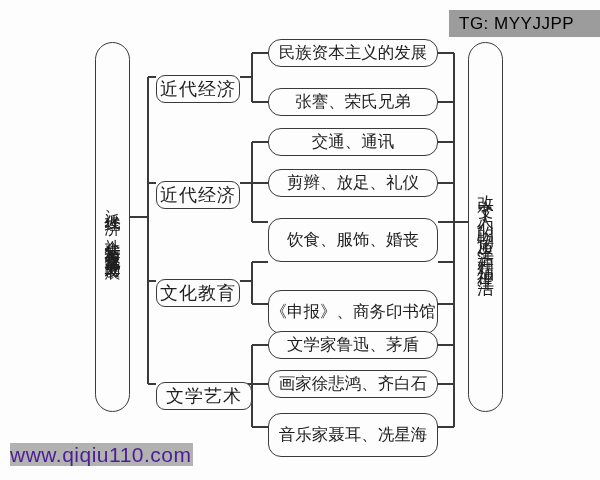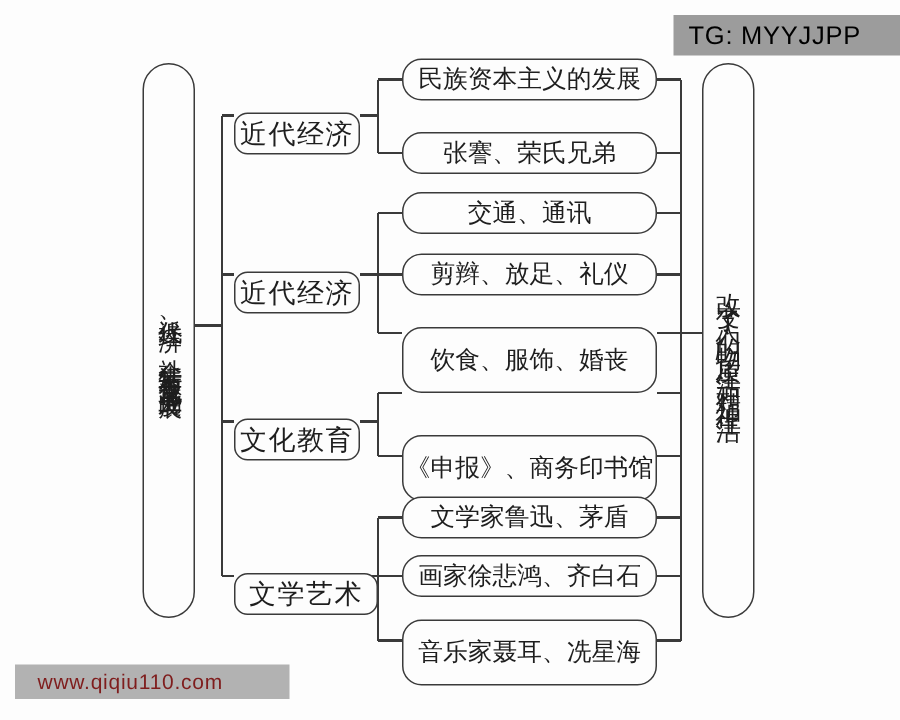--- a/index.html
+++ b/index.html
@@ -28,23 +28,23 @@
   .vtext.big{font-size:17px;letter-spacing:6px;}
   .banner{
     position:absolute;left:449px;top:10px;width:180px;height:27px;
     background:#9c9c9c;color:#000000;
     font-family:"Liberation Sans","DejaVu Sans",sans-serif;
     font-size:17px;line-height:27px;padding-left:10px;
     box-sizing:border-box;letter-spacing:0.5px;
   }
   .wm{
     position:absolute;left:10px;top:443px;width:183px;height:23px;
-    background:#b2b2b2;color:#7f1d1d;
+    background:#b2b2b2;color:#4c1d95;
     font-family:"Liberation Sans","DejaVu Sans",sans-serif;
-    font-size:14px;line-height:23px;padding-left:15px;
+    font-size:21px;line-height:23px;padding-left:0;
     box-sizing:border-box;letter-spacing:0.5px;
   }
 </style>
 </head>
 <body>
 
 <div class="stage">
 
   <svg class="wires" width="600" height="480" viewBox="0 0 600 480" stroke="#3a3a3a" stroke-width="1.5" shape-rendering="crispEdges">
 

